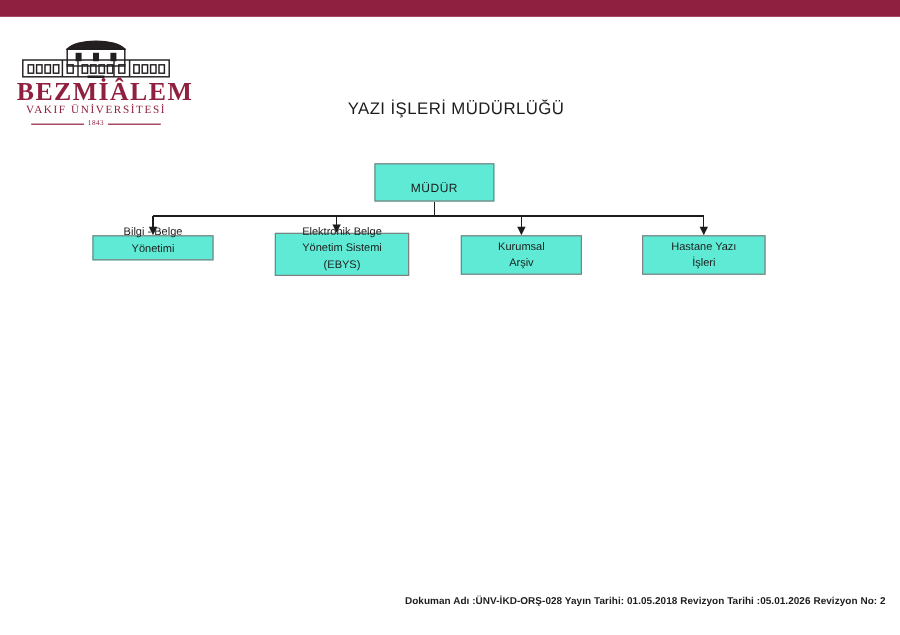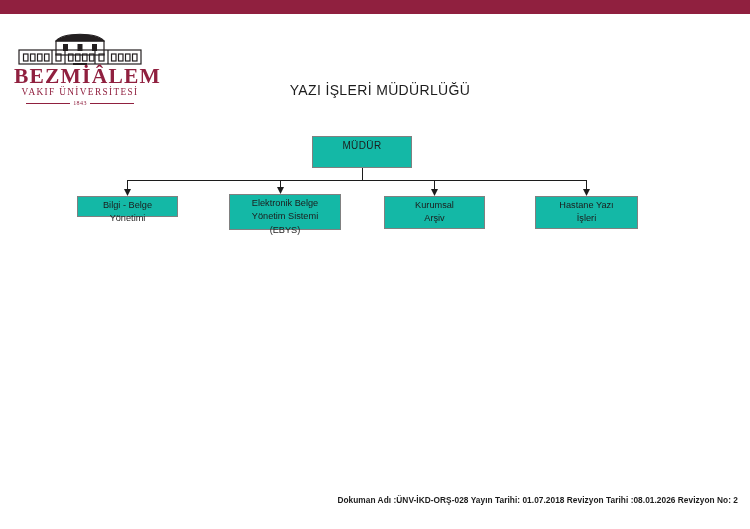--- a/index.html
+++ b/index.html
@@ -111,23 +111,23 @@
     left: 0;
     top: 0;
     width: 750px;
     height: 529px;
     pointer-events: none;
   }
   .node {
     position: absolute;
     box-sizing: border-box;
     border: 1px solid #808080;
-    background: #14b8a6;
+    background: #5eead4;
     display: flex;
-    align-items: flex-start;
+    align-items: flex-end;
     justify-content: center;
     text-align: center;
     font-size: 9.2px;
     line-height: 1.45;
     color: #1c1c1c;
     padding: 2px 20px;
     pointer-events: auto;
   }
   .node-root {
     left: 312px;
@@ -264,13 +264,13 @@
   <div class="node node-c3">
     <span>Hastane Yazı İşleri</span>
   </div>
 
   <div class="node node-c2">
     <span>Kurumsal Arşiv</span>
   </div>
 
 </div>
 
-<div class="footer">Dokuman Adı :ÜNV-İKD-ORŞ-028 Yayın Tarihi: 01.07.2018 Revizyon Tarihi :08.01.2026 Revizyon No: 2</div>
+<div class="footer">Dokuman Adı :ÜNV-İKD-ORŞ-028 Yayın Tarihi: 01.05.2018 Revizyon Tarihi :05.01.2026 Revizyon No: 2</div>
 
 </body></html>

